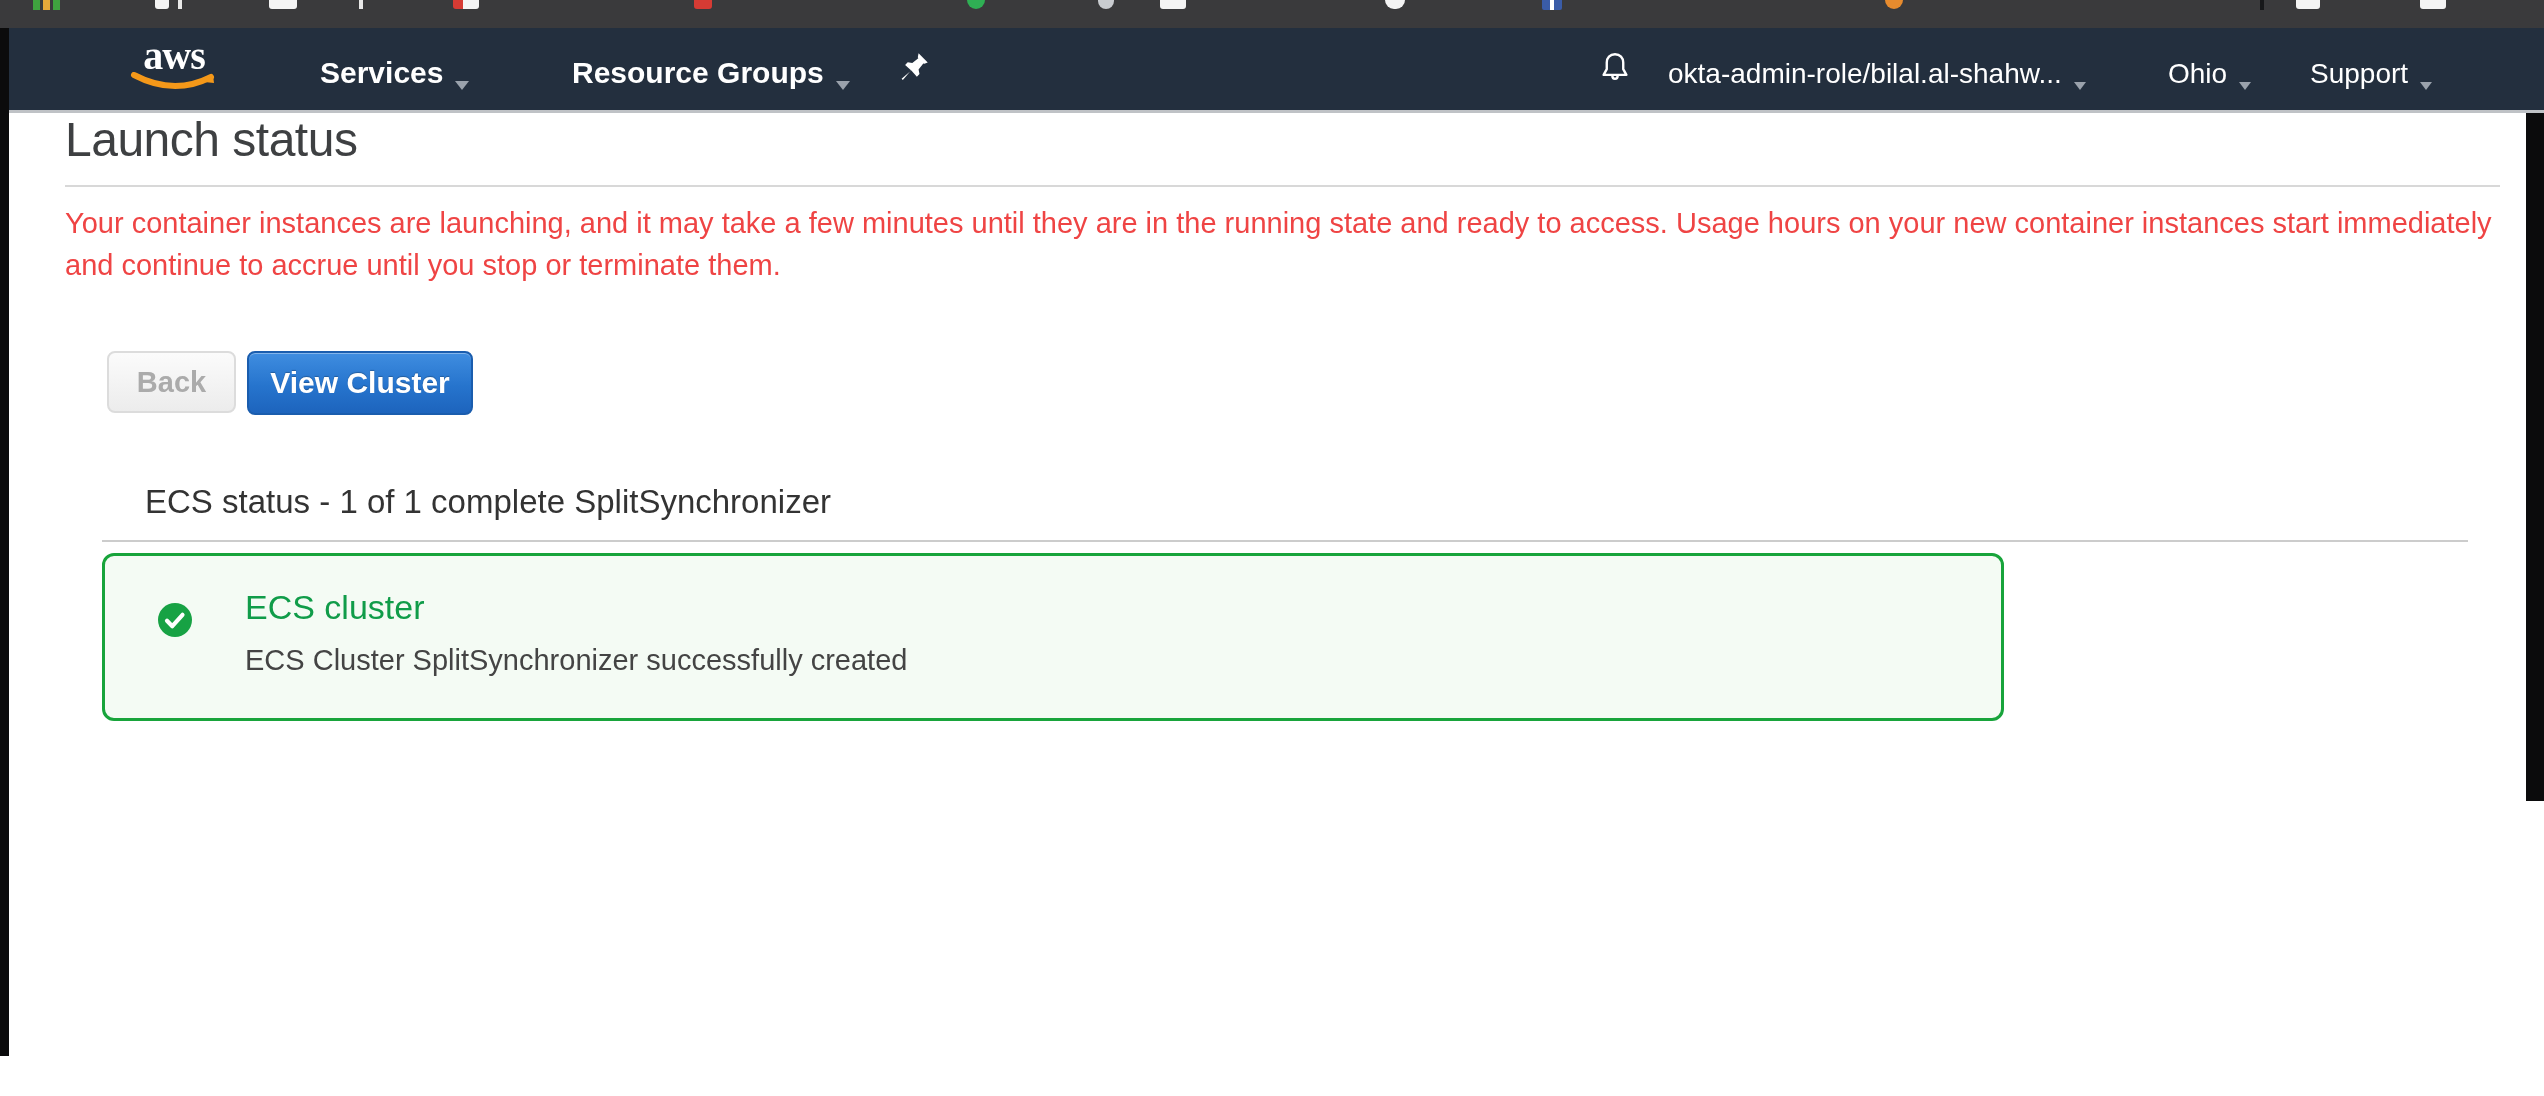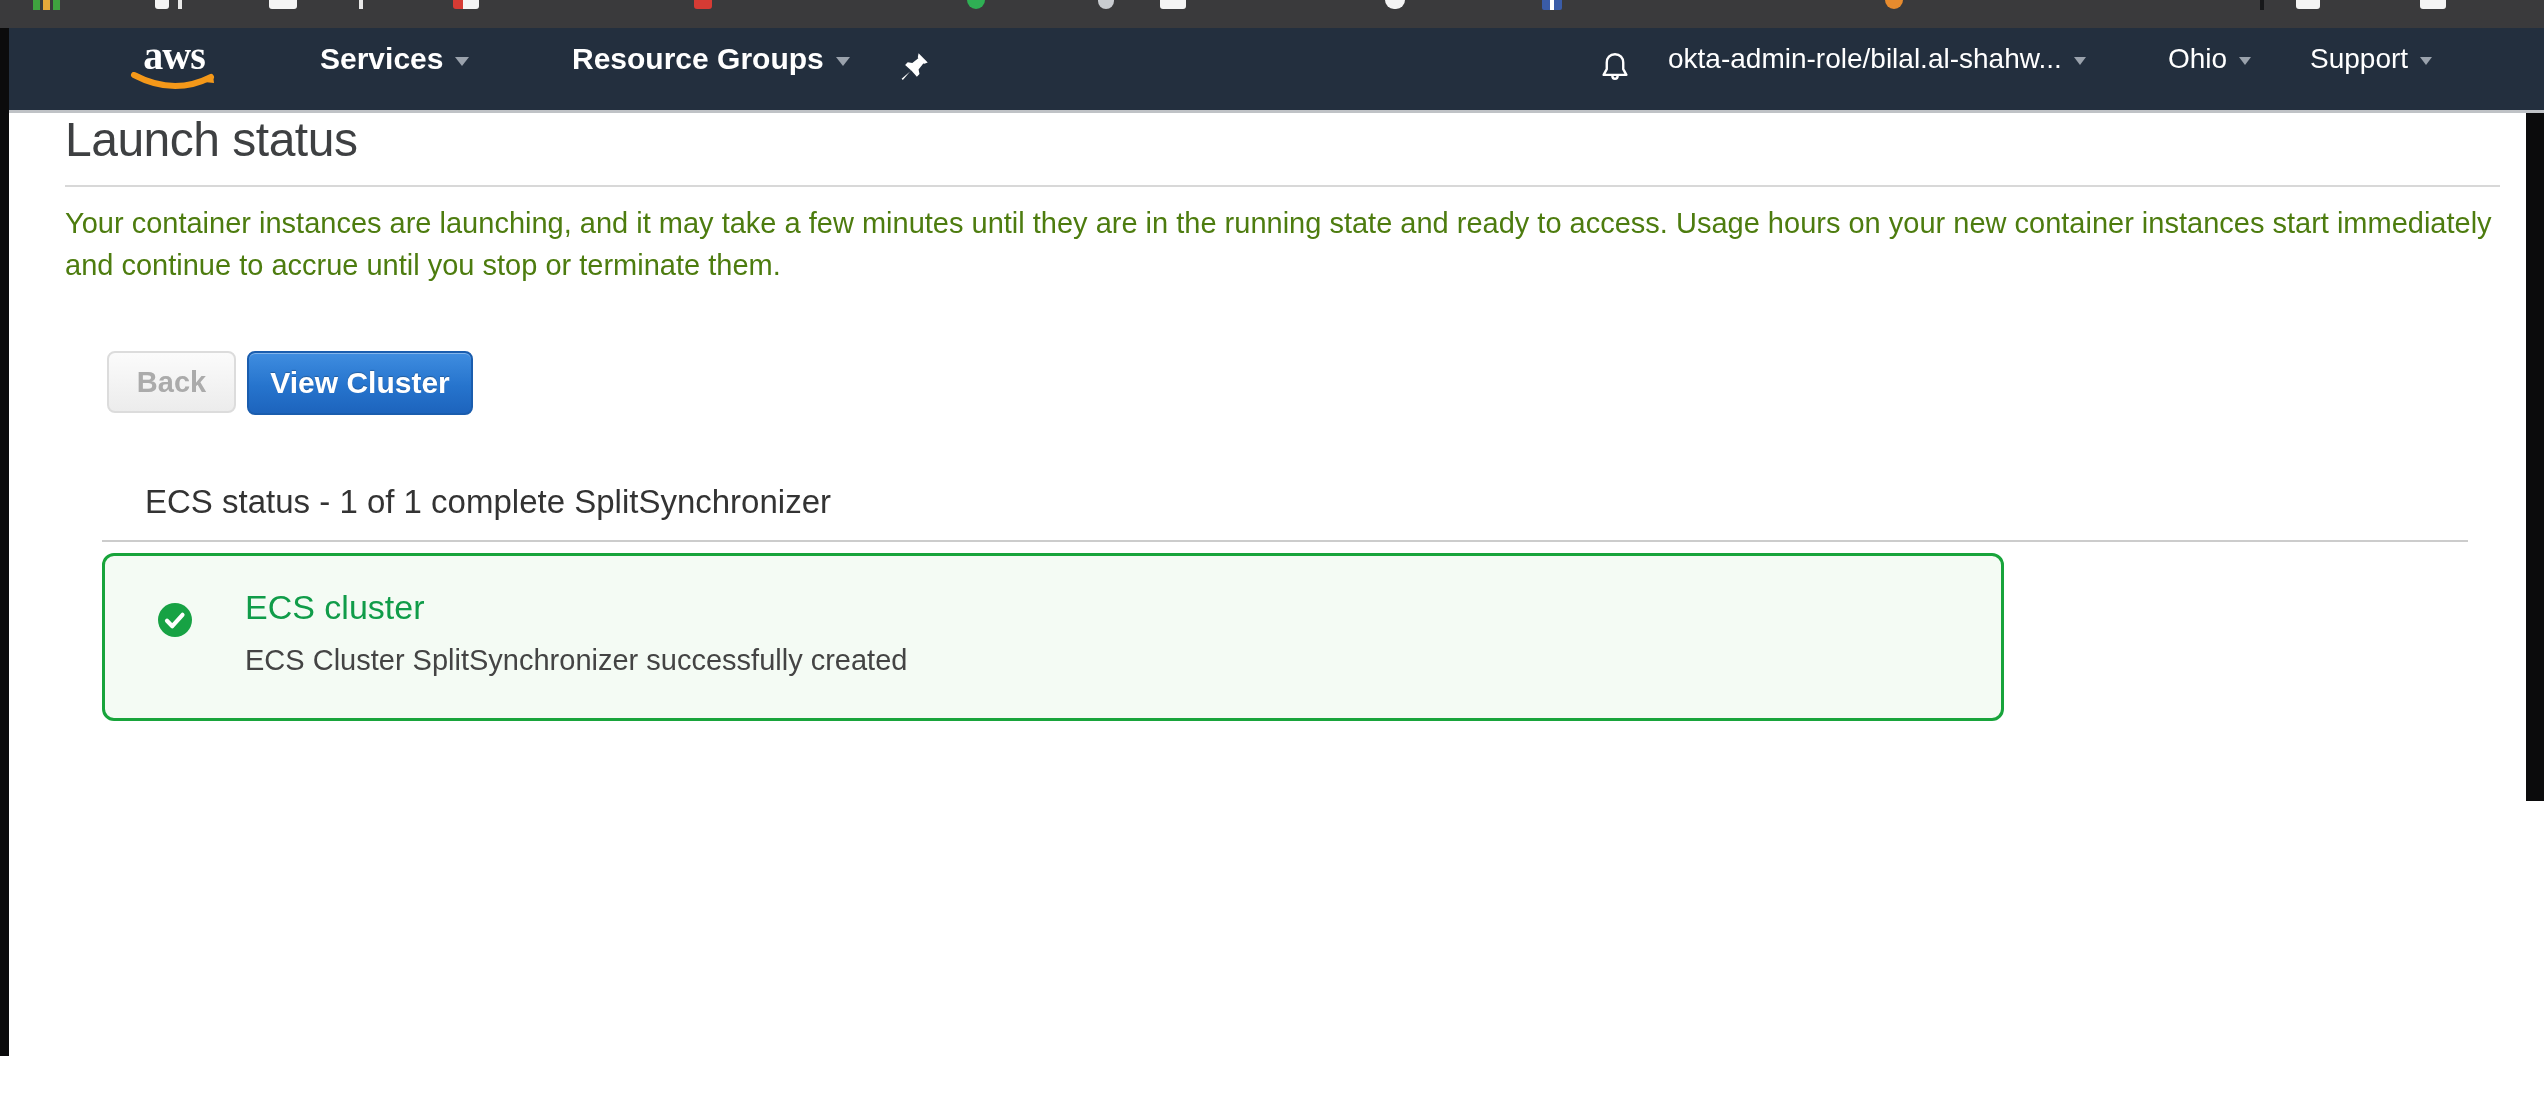--- a/index.html
+++ b/index.html
@@ -10,32 +10,32 @@
     -webkit-font-smoothing:antialiased;
   }
   
   .top-strip{position:absolute;left:0;top:0;width:2544px;height:28px;background:#3a3a3c;overflow:hidden;}
   .frag{position:absolute;top:0;}
   
   .navbar{position:absolute;left:0;top:28px;width:2544px;height:82px;background:#232f3e;border-bottom:3px solid #bfc2c6;}
   .logo{position:absolute;left:128px;top:8px;width:92px;height:66px;color:#ffffff;font-family:Liberation Serif, serif;}
   .logo .aws-text{font-size:40px;font-weight:700;letter-spacing:-1px;line-height:40px;display:block;text-align:center;}
   .logo svg{display:block;margin:-4px auto 0;}
-  .nav-item{position:absolute;top:0;height:62px;display:flex;align-items:center;gap:12px;color:#ffffff;cursor:pointer;}
+  .nav-item{position:absolute;top:0;height:62px;display:flex;align-items:flex-end;gap:12px;color:#ffffff;cursor:pointer;}
   .nav-item.bold{font-weight:700;font-size:30px;}
   .nav-item.plain{font-weight:400;font-size:28px;}
   .caret{width:0;height:0;border-left:7px solid transparent;border-right:7px solid transparent;border-top:9px solid #9aa2ac;margin-top:4px;}
   .icon-btn{position:absolute;top:0;height:82px;display:flex;align-items:center;cursor:pointer;}
   
   .left-bar{position:absolute;left:0;top:28px;width:9px;height:1028px;background:#0b0b0c;z-index:5;}
   .right-bar{position:absolute;left:2526px;top:113px;width:18px;height:688px;background:#0b0b0c;z-index:5;}
   
   .page-title{position:absolute;left:65px;top:112px;font-size:48px;font-weight:400;color:#3e4042;letter-spacing:-0.5px;}
   .title-divider{position:absolute;left:65px;top:185px;width:2435px;height:2px;background:#d8d8d8;}
-  .intro{position:absolute;left:65px;top:202px;width:2440px;font-size:29px;line-height:42px;color:#4d7c0f;}
+  .intro{position:absolute;left:65px;top:202px;width:2440px;font-size:29px;line-height:42px;color:#ef4444;}
   .btn-row{position:absolute;left:107px;top:351px;display:flex;gap:11px;align-items:flex-start;}
   .btn{border-radius:8px;font-weight:700;cursor:pointer;display:inline-flex;align-items:center;justify-content:center;}
   .btn-back{
     width:129px;height:62px;font-size:29px;color:#ababab;
     background:linear-gradient(180deg,#fbfbfb,#ececec);
     border:2px solid #dcdcdc;
   }
   .btn-primary{
     width:226px;height:64px;font-size:30px;color:#ffffff;
     background:linear-gradient(180deg,#3f8de0 0%,#2674cd 55%,#1d64bd 100%);

